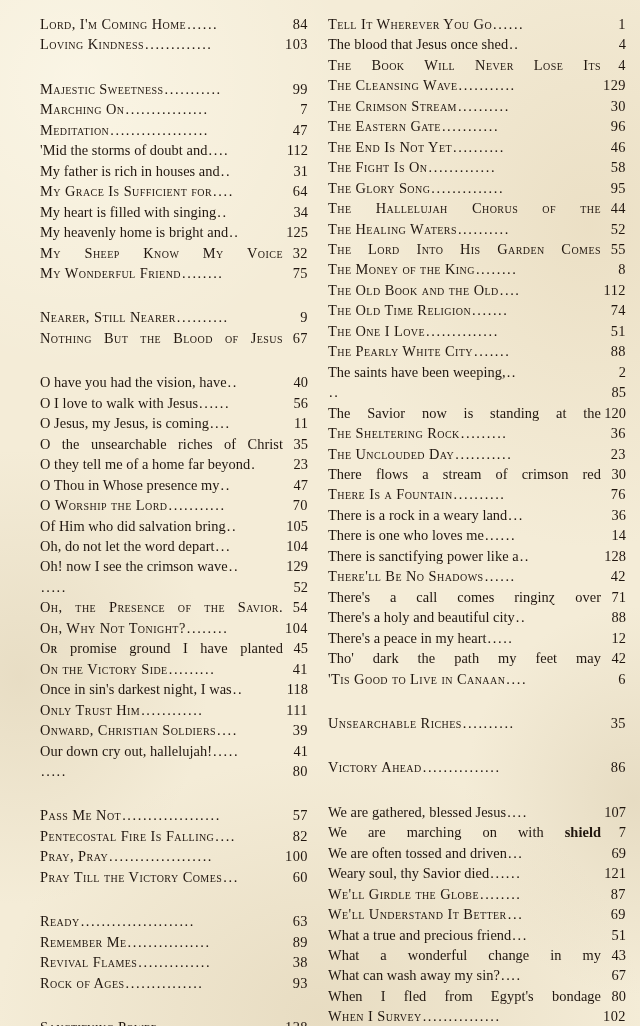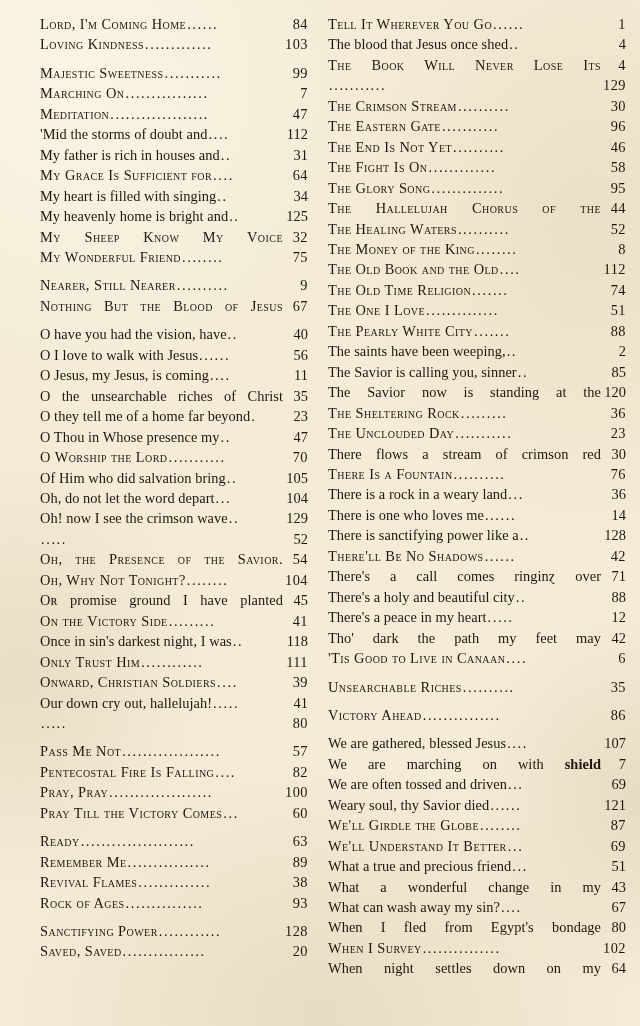--- a/index.html
+++ b/index.html
@@ -31,21 +31,21 @@
   }
   .col{
     box-sizing:border-box;
     font-size:14.4px;
     line-height:20.45px;
   }
   .col-left{ width:300px; padding-left:26px; padding-right:6px; }
   .col-right{ width:312px; padding-left:14px; }
 
   .group{ }
-  .group + .group{ margin-top:8px; }
+  .group + .group{ margin-top:24px; }
 
   .entry{
     display:flex;
     align-items:baseline;
     white-space:nowrap;
     overflow:hidden;
   }
   .title{ flex:0 0 auto; }
   .leader{
     flex:1 1 auto;
@@ -325,20 +325,21 @@
         <div class="entry ml">
           <span class="title">The blood that Jesus once shed</span>
           <span class="leader">..</span>
           <span class="pg">4</span>
         </div>
         <div class="entry sc spread">
           <span class="title">The Book Will Never Lose Its</span>
           <span class="pg">4</span>
         </div>
         <div class="entry sc">
+          <span class="title">The Cleansing Wave</span>
           <span class="leader">...........</span>
           <span class="pg">129</span>
         </div>
         <div class="entry sc">
           <span class="title">The Crimson Stream</span>
           <span class="leader">..........</span>
           <span class="pg">30</span>
         </div>
         <div class="entry sc">
           <span class="title">The Eastern Gate</span>
@@ -362,20 +363,24 @@
         </div>
         <div class="entry sc spread">
           <span class="title">The Hallelujah Chorus of the</span>
           <span class="pg">44</span>
         </div>
         <div class="entry sc">
           <span class="title">The Healing Waters</span>
           <span class="leader">..........</span>
           <span class="pg">52</span>
         </div>
+        <div class="entry sc spread">
+          <span class="title">The Lord Into His Garden Comes</span>
+          <span class="pg">55</span>
+        </div>
         <div class="entry sc">
           <span class="title">The Money of the King</span>
           <span class="leader">........</span>
           <span class="pg">8</span>
         </div>
         <div class="entry sc">
           <span class="title">The Old Book and the Old</span>
           <span class="leader">....</span>
           <span class="pg">112</span>
         </div>
@@ -393,21 +398,20 @@
           <span class="title">The Pearly White City</span>
           <span class="leader">.......</span>
           <span class="pg">88</span>
         </div>
         <div class="entry ml">
           <span class="title">The saints have been weeping,</span>
           <span class="leader">..</span>
           <span class="pg">2</span>
         </div>
         <div class="entry ml">
-          <span class="title">The Savior is calling you, sinner</span>
           <span class="leader">..</span>
           <span class="pg">85</span>
         </div>
         <div class="entry ml spread">
           <span class="title">The Savior now is standing at the</span>
           <span class="pg">120</span>
         </div>
         <div class="entry sc">
           <span class="title">The Sheltering Rock</span>
           <span class="leader">.........</span>

